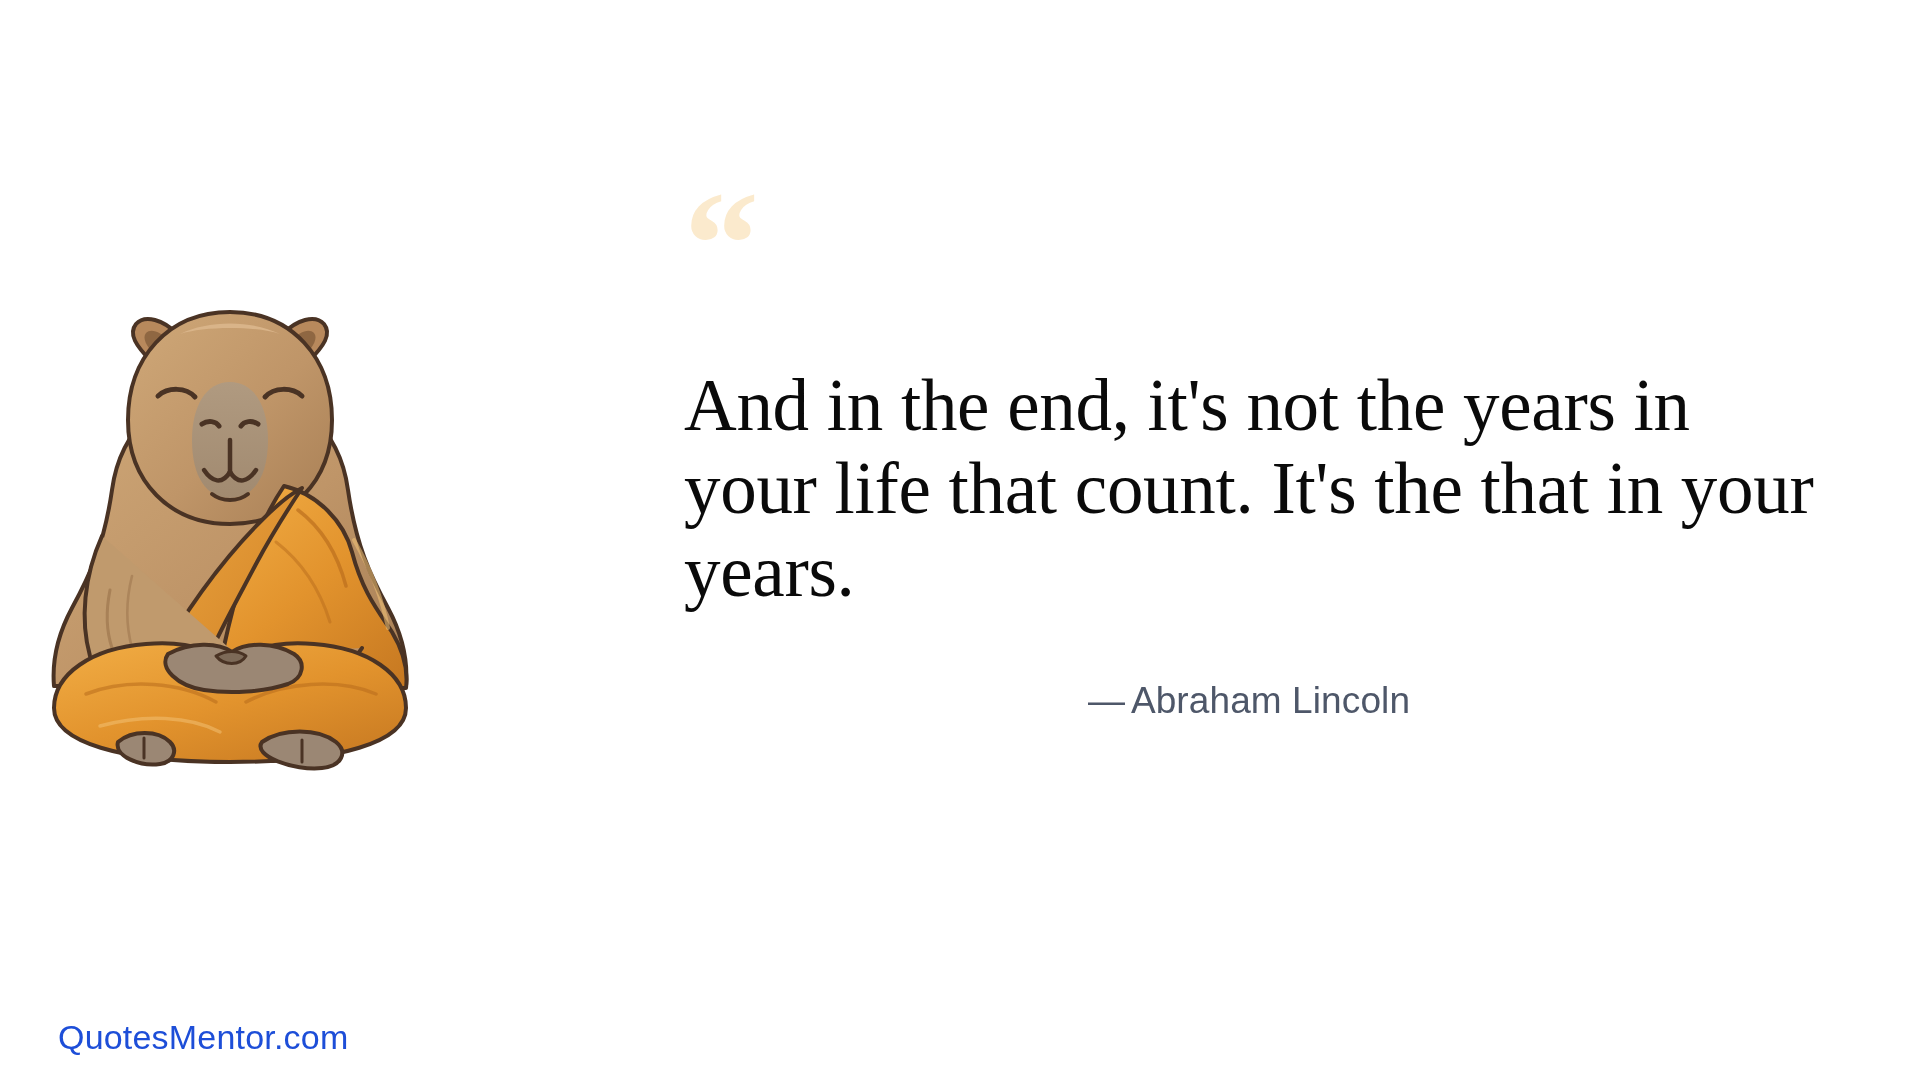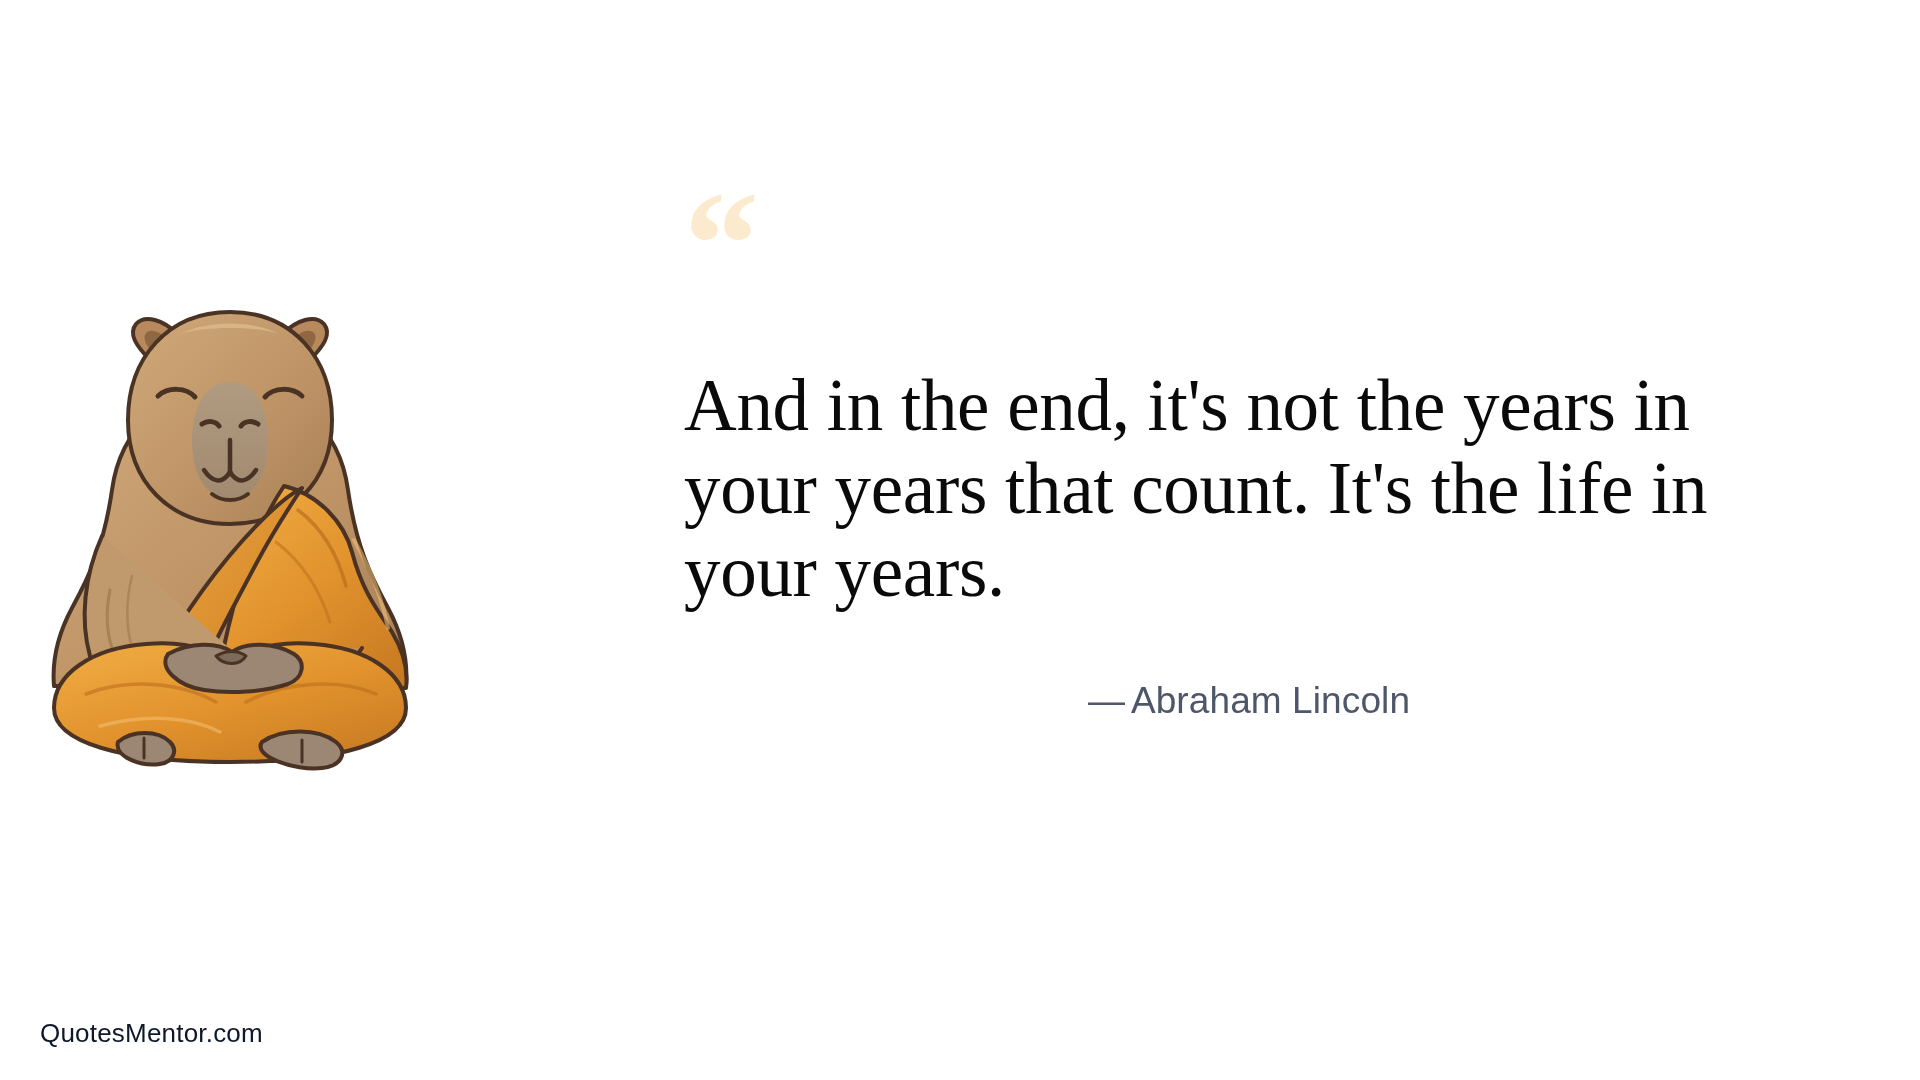--- a/index.html
+++ b/index.html
@@ -68,25 +68,25 @@
     text-align: center;
   }
   .attribution .dash {
     letter-spacing: 0px;
     padding-right: 6px;
   }
 
   
   .watermark {
     position: absolute;
-    left: 40px;
+    left: 58px;
     top: 1018px;
     font-family: "Liberation Sans", sans-serif;
-    font-size: 26px;
-    color: #0f172a;
+    font-size: 34px;
+    color: #1d4ed8;
     letter-spacing: 0.2px;
   }
 </style>
 </head>
 <body>
 
 <div class="canvas">
 
   <div class="illustration">
     <svg viewBox="0 0 380 510" xmlns="http://www.w3.org/2000/svg">
@@ -203,21 +203,21 @@
         <path d="M78 452 C 92 440 118 440 130 452 C 138 460 134 472 120 474 C 100 477 74 466 78 452 Z" fill="#9b8774"></path>
         <path d="M222 452 C 242 438 278 438 296 452 C 308 462 302 476 282 478 C 254 481 212 466 222 452 Z" fill="#9b8774"></path>
         <path d="M262 450 L 262 472" fill="none" stroke="#4a3324" stroke-width="3"></path>
         <path d="M104 448 L 104 468" fill="none" stroke="#4a3324" stroke-width="3"></path>
       </g>
     </svg>
   </div>
 
   <div class="quote-block">
     <div class="quote-mark">“</div>
-    <div class="quote-text">And in the end, it's not the years in your years that count. It's the life in your years.</div>
+    <div class="quote-text">And in the end, it's not the years in your life that count. It's the that in your years.</div>
     <div class="attribution">
       <span class="dash">—</span><span>Abraham Lincoln</span>
     </div>
   </div>
 
   <div class="watermark">QuotesMentor.com</div>
 
 </div>
 
 </body></html>

